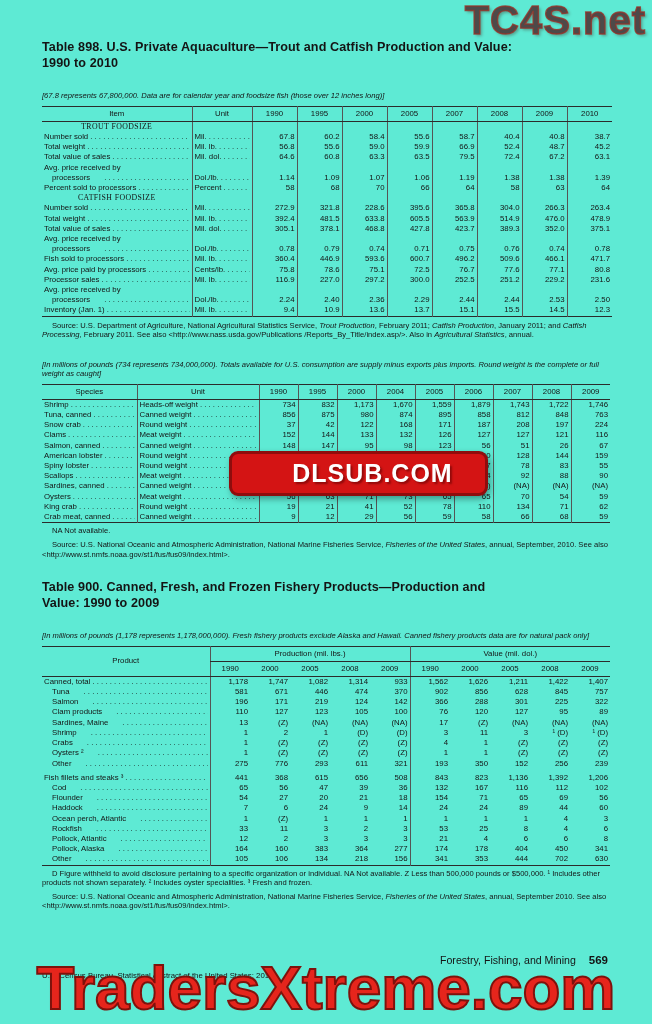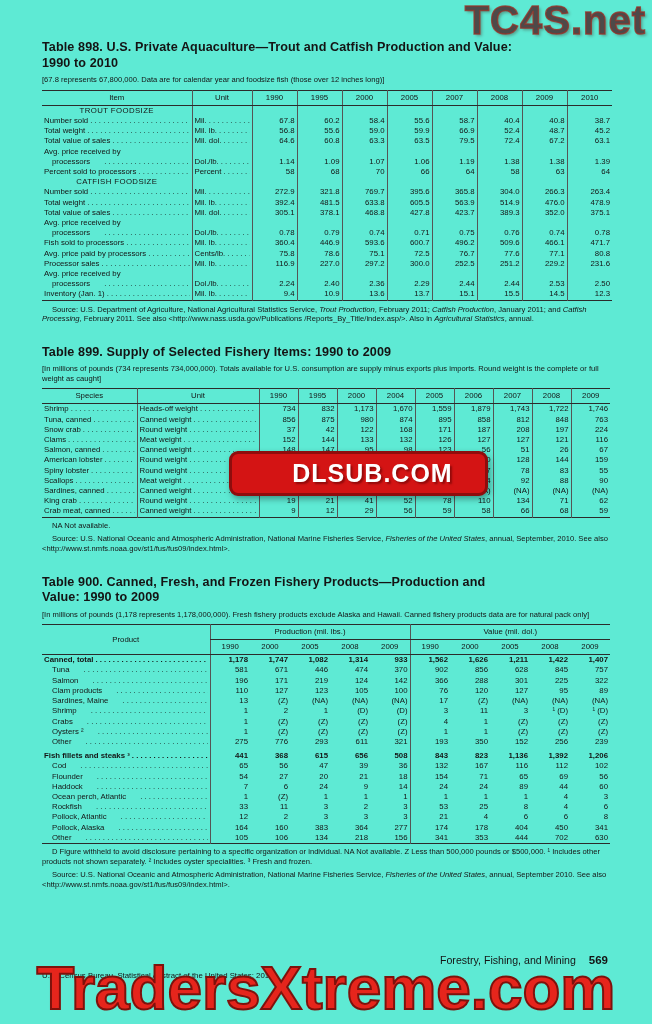--- a/index.html
+++ b/index.html
@@ -1,35 +1,35 @@
 <!DOCTYPE html>
 <html><head>
 <meta charset="utf-8">
 <style>
 html,body{margin:0;padding:0;}
 body{background:#9b9b9b;}
 .page{position:relative;width:652px;height:1024px;background:#5eead4;font-family:"Liberation Sans","DejaVu Sans",sans-serif;color:#141414;overflow:hidden;}
 .content{position:absolute;top:40px;left:42px;width:568px;}
 .tbl-title{font-size:12.6px;font-weight:700;line-height:1.24;letter-spacing:.1px;margin:0;}
-.headnote{font-size:7.6px;line-height:1.25;margin:4px 0 0 0;}
+.headnote{font-size:7.6px;line-height:1.25;margin:20px 0 0 0;font-style:italic;}
 .mt{margin-top:21px;}
 table.stat{border-collapse:collapse;width:100%;table-layout:fixed;margin-top:5px;border-top:1px solid #2b2b2b;border-bottom:1px solid #2b2b2b;}
 table.stat th{font-weight:400;font-size:7.8px;text-align:center;padding:2px 1px 3px;border-bottom:1px solid #2b2b2b;}
 table.stat td{font-size:7.8px;line-height:1.31;padding:0 2px;vertical-align:bottom;}
 .vr{border-left:1px solid #555;}
 td.num{text-align:right;padding-right:6px;white-space:nowrap;}
 td.lbl{overflow:hidden;}
 .lead{display:flex;align-items:baseline;overflow:hidden;}
 .lead .lt{white-space:nowrap;}
 .lead .dots{flex:1;overflow:hidden;white-space:nowrap;}
 .lead .dots::before{content:". . . . . . . . . . . . . . . . . . . . . . . . . . . . . . . . . . . . . . . . . . . . .";padding-left:2px;}
 td.ind .lead{padding-left:8px;gap:12px;}
-td.sec{text-align:center;padding:2.5px 0 2px;letter-spacing:.4px;}
+td.sec{text-align:center;padding:2.5px 0 2px;letter-spacing:.4px;font-family:Liberation Serif, serif;}
 tr.gap td{padding-top:4px;}
-tr.b td{font-weight:700;}
+tr.b td{font-weight:400;}
 .src,.fn{font-size:7.6px;line-height:1.27;margin:4px 0 0 0;text-indent:10px;overflow-wrap:anywhere;}
 .fn{margin-top:3px;}
 .wm-top{position:absolute;top:-2px;right:6px;font-size:40px;font-weight:700;letter-spacing:1px;color:#4d4a49;-webkit-text-stroke:1.4px rgba(150,50,40,.8);text-shadow:2px 2px 3px rgba(70,25,18,.35);z-index:4;}
 .wm-mid{position:absolute;left:230px;top:462px;width:222px;height:40px;background:#d41414;border:3px solid #8f0d0d;border-radius:9px;display:flex;align-items:center;justify-content:center;box-shadow:2px 3px 6px rgba(0,0,0,.35);z-index:5;}
 .wm-mid span{color:#fff;font-weight:700;font-size:25px;letter-spacing:1px;text-shadow:2px 2px 2px rgba(90,0,0,.55);}
 .wm-bottom{position:absolute;bottom:1px;left:0;width:100%;text-align:center;font-size:62px;font-weight:700;color:#e6251c;-webkit-text-stroke:2px #7e120c;z-index:6;}
 .footer-line{position:absolute;right:44px;bottom:58px;font-size:10.6px;z-index:1;}
 .footer-line .pageno{font-weight:700;font-size:11.5px;margin-left:13px;}
 .footer-left{position:absolute;left:42px;bottom:44px;font-size:7.8px;z-index:1;}
 </style>
@@ -229,21 +229,21 @@
                 </div>
               </td>
               <td class="lbl vr">
                 <div class="lead">
                   <span class="lt">Mil.</span>
                   <span class="dots"></span>
                 </div>
               </td>
               <td class="num vr">272.9</td>
               <td class="num vr">321.8</td>
-              <td class="num vr">769.7</td>
+              <td class="num vr">228.6</td>
               <td class="num vr">395.6</td>
               <td class="num vr">365.8</td>
               <td class="num vr">304.0</td>
               <td class="num vr">266.3</td>
               <td class="num vr">263.4</td>
             </tr>
             <tr>
               <td class="lbl">
                 <div class="lead">
                   <span class="lt">Total weight</span>
@@ -450,21 +450,20 @@
               <td class="num vr">15.5</td>
               <td class="num vr">14.5</td>
               <td class="num vr">12.3</td>
             </tr>
           </tbody>
         </table>
       <p class="src" id="src898"><span>Source: U.S. Department of Agriculture, National Agricultural Statistics Service, </span><span style="font-style: italic;">Trout Production</span><span>, February 2011; </span><span style="font-style: italic;">Catfish Production</span><span>, January 2011; and </span><span style="font-style: italic;">Catfish Processing</span><span>, February 2011. See also &lt;http://www.nass.usda.gov/Publications /Reports_By_Title/index.asp/&gt;. Also in </span><span style="font-style: italic;">Agricultural Statistics</span><span>, annual.</span></p>
     </section>
 
     <section>
-      <h2 class="tbl-title mt">Table 899. Supply of Selected Fishery Items: 1990 to 2009</h2>
       <p class="headnote">[In millions of pounds (734 represents 734,000,000). Totals available for U.S. consumption are supply minus exports plus imports. Round weight is the complete or full weight as caught]</p>
       <table class="stat" id="tbl899">
           <colgroup>
             <col style="width: 95px;">
             <col style="width: 122px;">
             <col style="width: 39px;">
             <col style="width: 39px;">
             <col style="width: 39px;">
             <col style="width: 39px;">
             <col style="width: 39px;">
@@ -688,20 +687,43 @@
               </td>
               <td class="num vr">61</td>
               <td class="num vr">44</td>
               <td class="num vr">(NA)</td>
               <td class="num vr">(NA)</td>
               <td class="num vr">(NA)</td>
               <td class="num vr">(NA)</td>
               <td class="num vr">(NA)</td>
               <td class="num vr">(NA)</td>
               <td class="num vr">(NA)</td>
+            </tr>
+            <tr>
+              <td class="lbl">
+                <div class="lead">
+                  <span class="lt">Oysters</span>
+                  <span class="dots"></span>
+                </div>
+              </td>
+              <td class="lbl vr">
+                <div class="lead">
+                  <span class="lt">Meat weight</span>
+                  <span class="dots"></span>
+                </div>
+              </td>
+              <td class="num vr">56</td>
+              <td class="num vr">63</td>
+              <td class="num vr">71</td>
+              <td class="num vr">73</td>
+              <td class="num vr">65</td>
+              <td class="num vr">65</td>
+              <td class="num vr">70</td>
+              <td class="num vr">54</td>
+              <td class="num vr">59</td>
             </tr>
             <tr>
               <td class="lbl">
                 <div class="lead">
                   <span class="lt">King crab</span>
                   <span class="dots"></span>
                 </div>
               </td>
               <td class="lbl vr">
                 <div class="lead">

